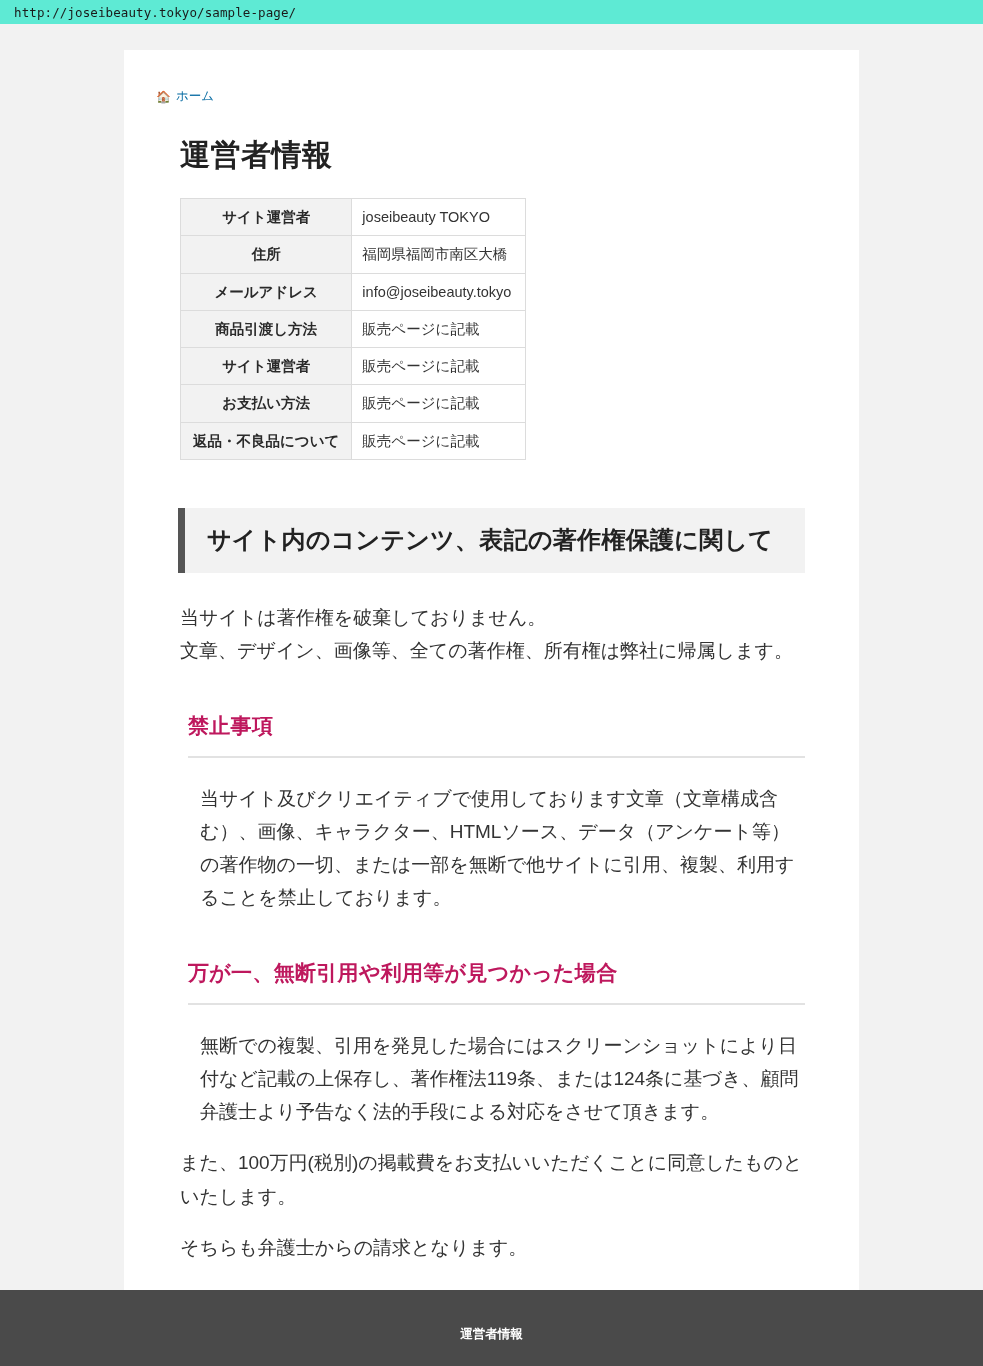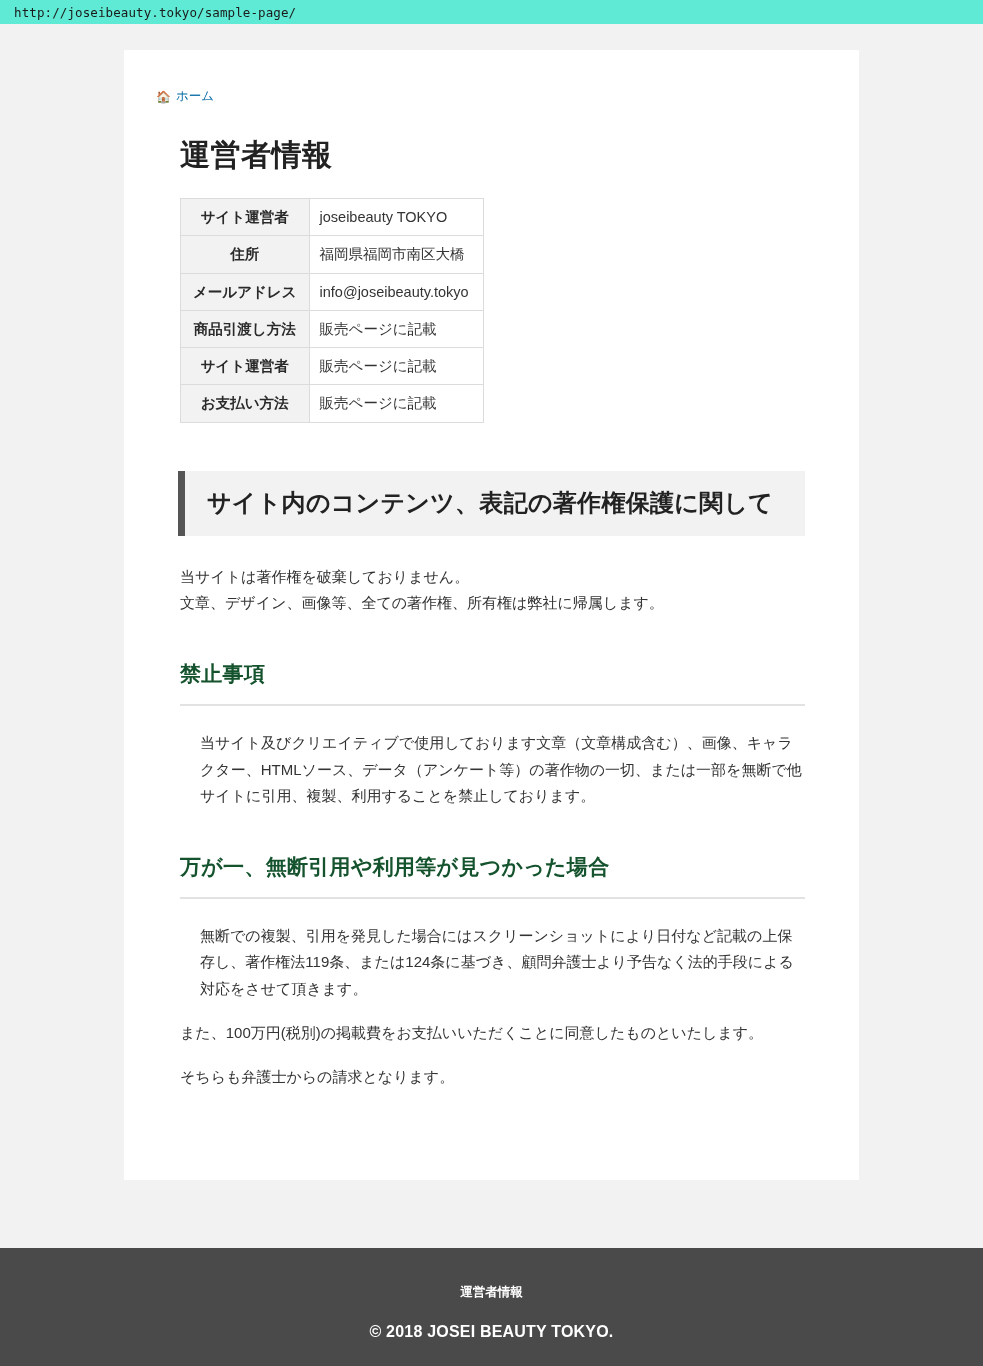--- a/index.html
+++ b/index.html
@@ -89,30 +89,30 @@
     font-size: 24px;
     font-weight: bold;
     color: #222222;
     background: #f2f2f2;
     border-left: 7px solid #555555;
     padding: 16px 18px 17px 22px;
     margin: 48px 0 28px -2px;
     letter-spacing: 0.3px;
   }
   p.body-text {
-    font-size: 15px;
+    font-size: 19px;
     line-height: 1.75;
     color: #333333;
     margin: 0 0 18px 0;
   }
   h3.sub-head {
     font-size: 21px;
     font-weight: bold;
-    color: #14532d;
-    margin: 44px 0 0 0;
+    color: #be185d;
+    margin: 44px 0 0 8px;
     padding: 0 0 16px 0;
     border-bottom: 2px solid #e2e2e2;
     letter-spacing: 0.3px;
   }
   h3.sub-head + p.body-text { margin-top: 24px; margin-left: 20px; }
   footer.site-footer {
     background: #4a4a4a;
     color: #ffffff;
     text-align: center;
     padding: 36px 0 30px 0;
@@ -175,20 +175,24 @@
             <td class="value">販売ページに記載</td>
           </tr>
           <tr>
             <td class="label">サイト運営者</td>
             <td class="value">販売ページに記載</td>
           </tr>
           <tr>
             <td class="label">お支払い方法</td>
             <td class="value">販売ページに記載</td>
           </tr>
+          <tr>
+            <td class="label">返品・不良品について</td>
+            <td class="value">販売ページに記載</td>
+          </tr>
         </tbody>
       </table>
 
       <h2 class="section-head">サイト内のコンテンツ、表記の著作権保護に関して</h2>
 
       <p class="body-text">
         <span>当サイトは著作権を破棄しておりません。</span><br>
         <span>文章、デザイン、画像等、全ての著作権、所有権は弊社に帰属します。</span>
       </p>
 

